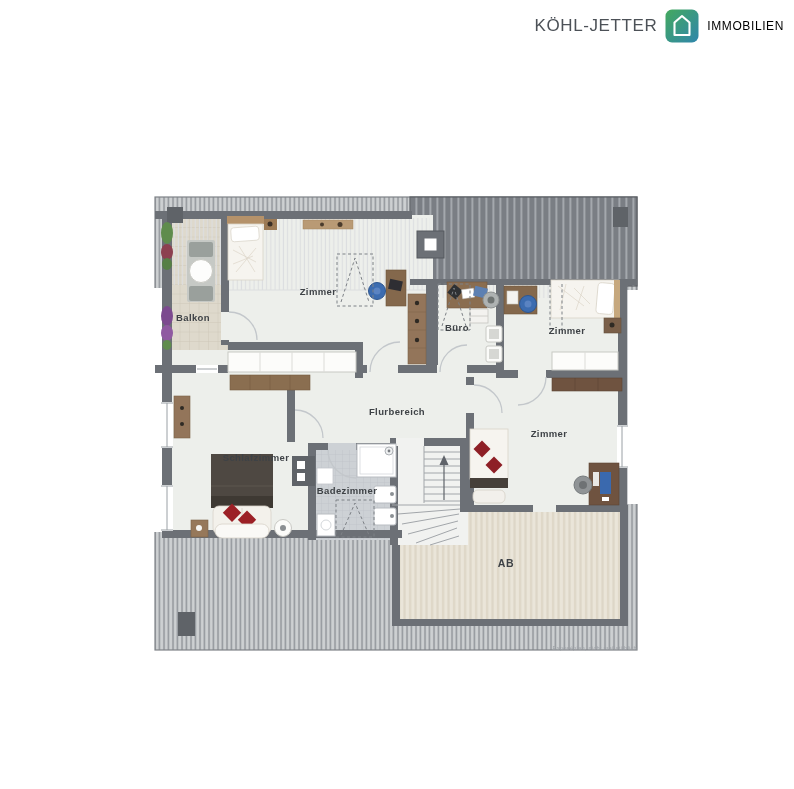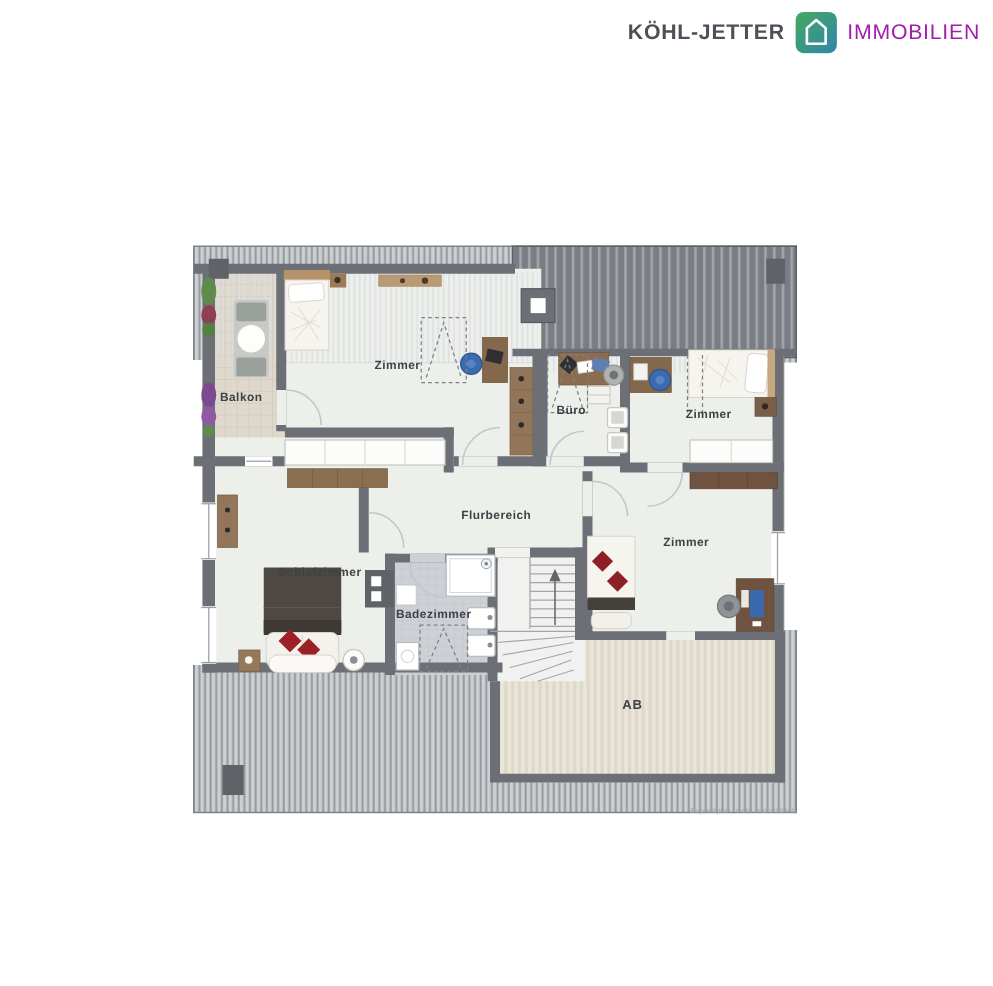--- a/index.html
+++ b/index.html
@@ -1,19 +1,19 @@
 <!DOCTYPE html>
 <html><head>
 <meta charset="utf-8">
 <style>
   html,body{margin:0;padding:0;background:#fff;}
   body{width:794px;height:789px;position:relative;overflow:hidden;font-family:"Liberation Sans",sans-serif;}
   .logo{position:absolute;top:9px;right:10px;display:flex;align-items:center;gap:8px;}
-  .logo .brand{font-size:17px;color:#4c5157;letter-spacing:.6px;font-weight:700;white-space:nowrap;text-align:center;}
-  .logo .suffix{font-size:17px;color:#a21caf;letter-spacing:.6px;font-weight:400;white-space:nowrap;}
+  .logo .brand{font-size:17px;color:#4c5157;letter-spacing:.6px;font-weight:400;white-space:nowrap;text-align:center;}
+  .logo .suffix{font-size:12px;color:#000000;letter-spacing:.6px;font-weight:400;white-space:nowrap;}
   .plan{position:absolute;left:0;top:0;}
   svg text{font-family:"Liberation Sans",sans-serif;}
   .room-label{font-size:9.5px;font-weight:bold;fill:#3e4246;letter-spacing:.4px;}
   .room-label-big{font-size:10.5px;font-weight:bold;fill:#3e4246;letter-spacing:.6px;}
   .footer-note{font-size:5.8px;fill:#9da1a6;letter-spacing:.2px;}
 </style>
 </head>
 <body>
 
 <div class="logo">

